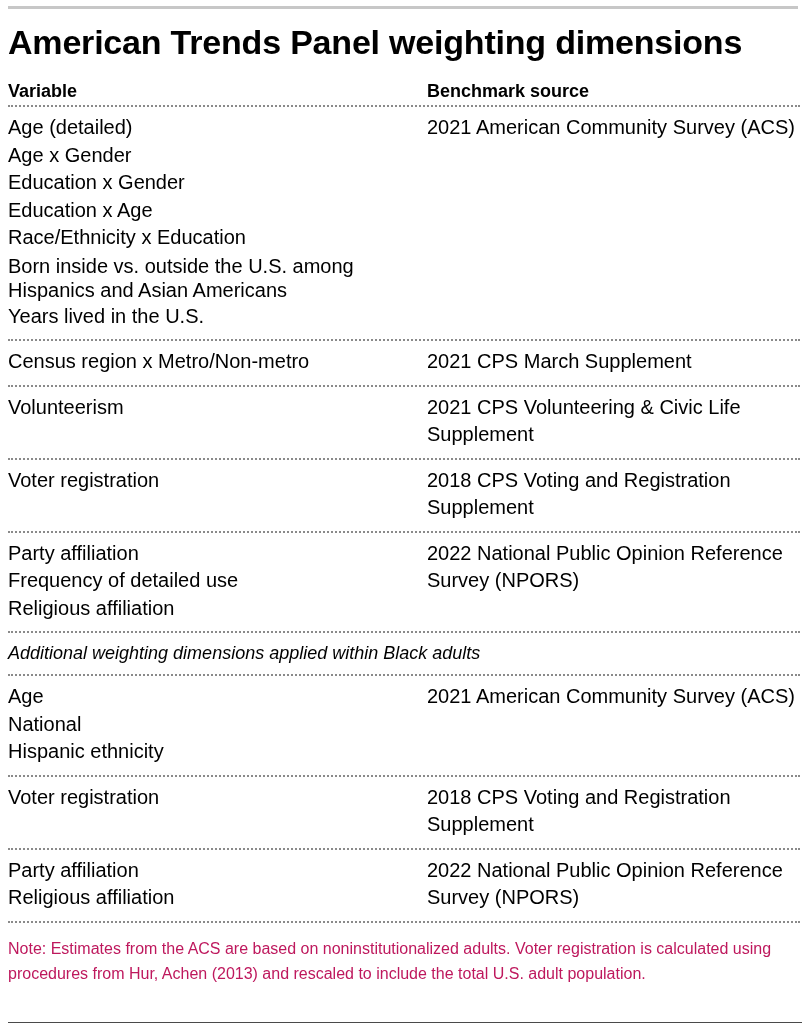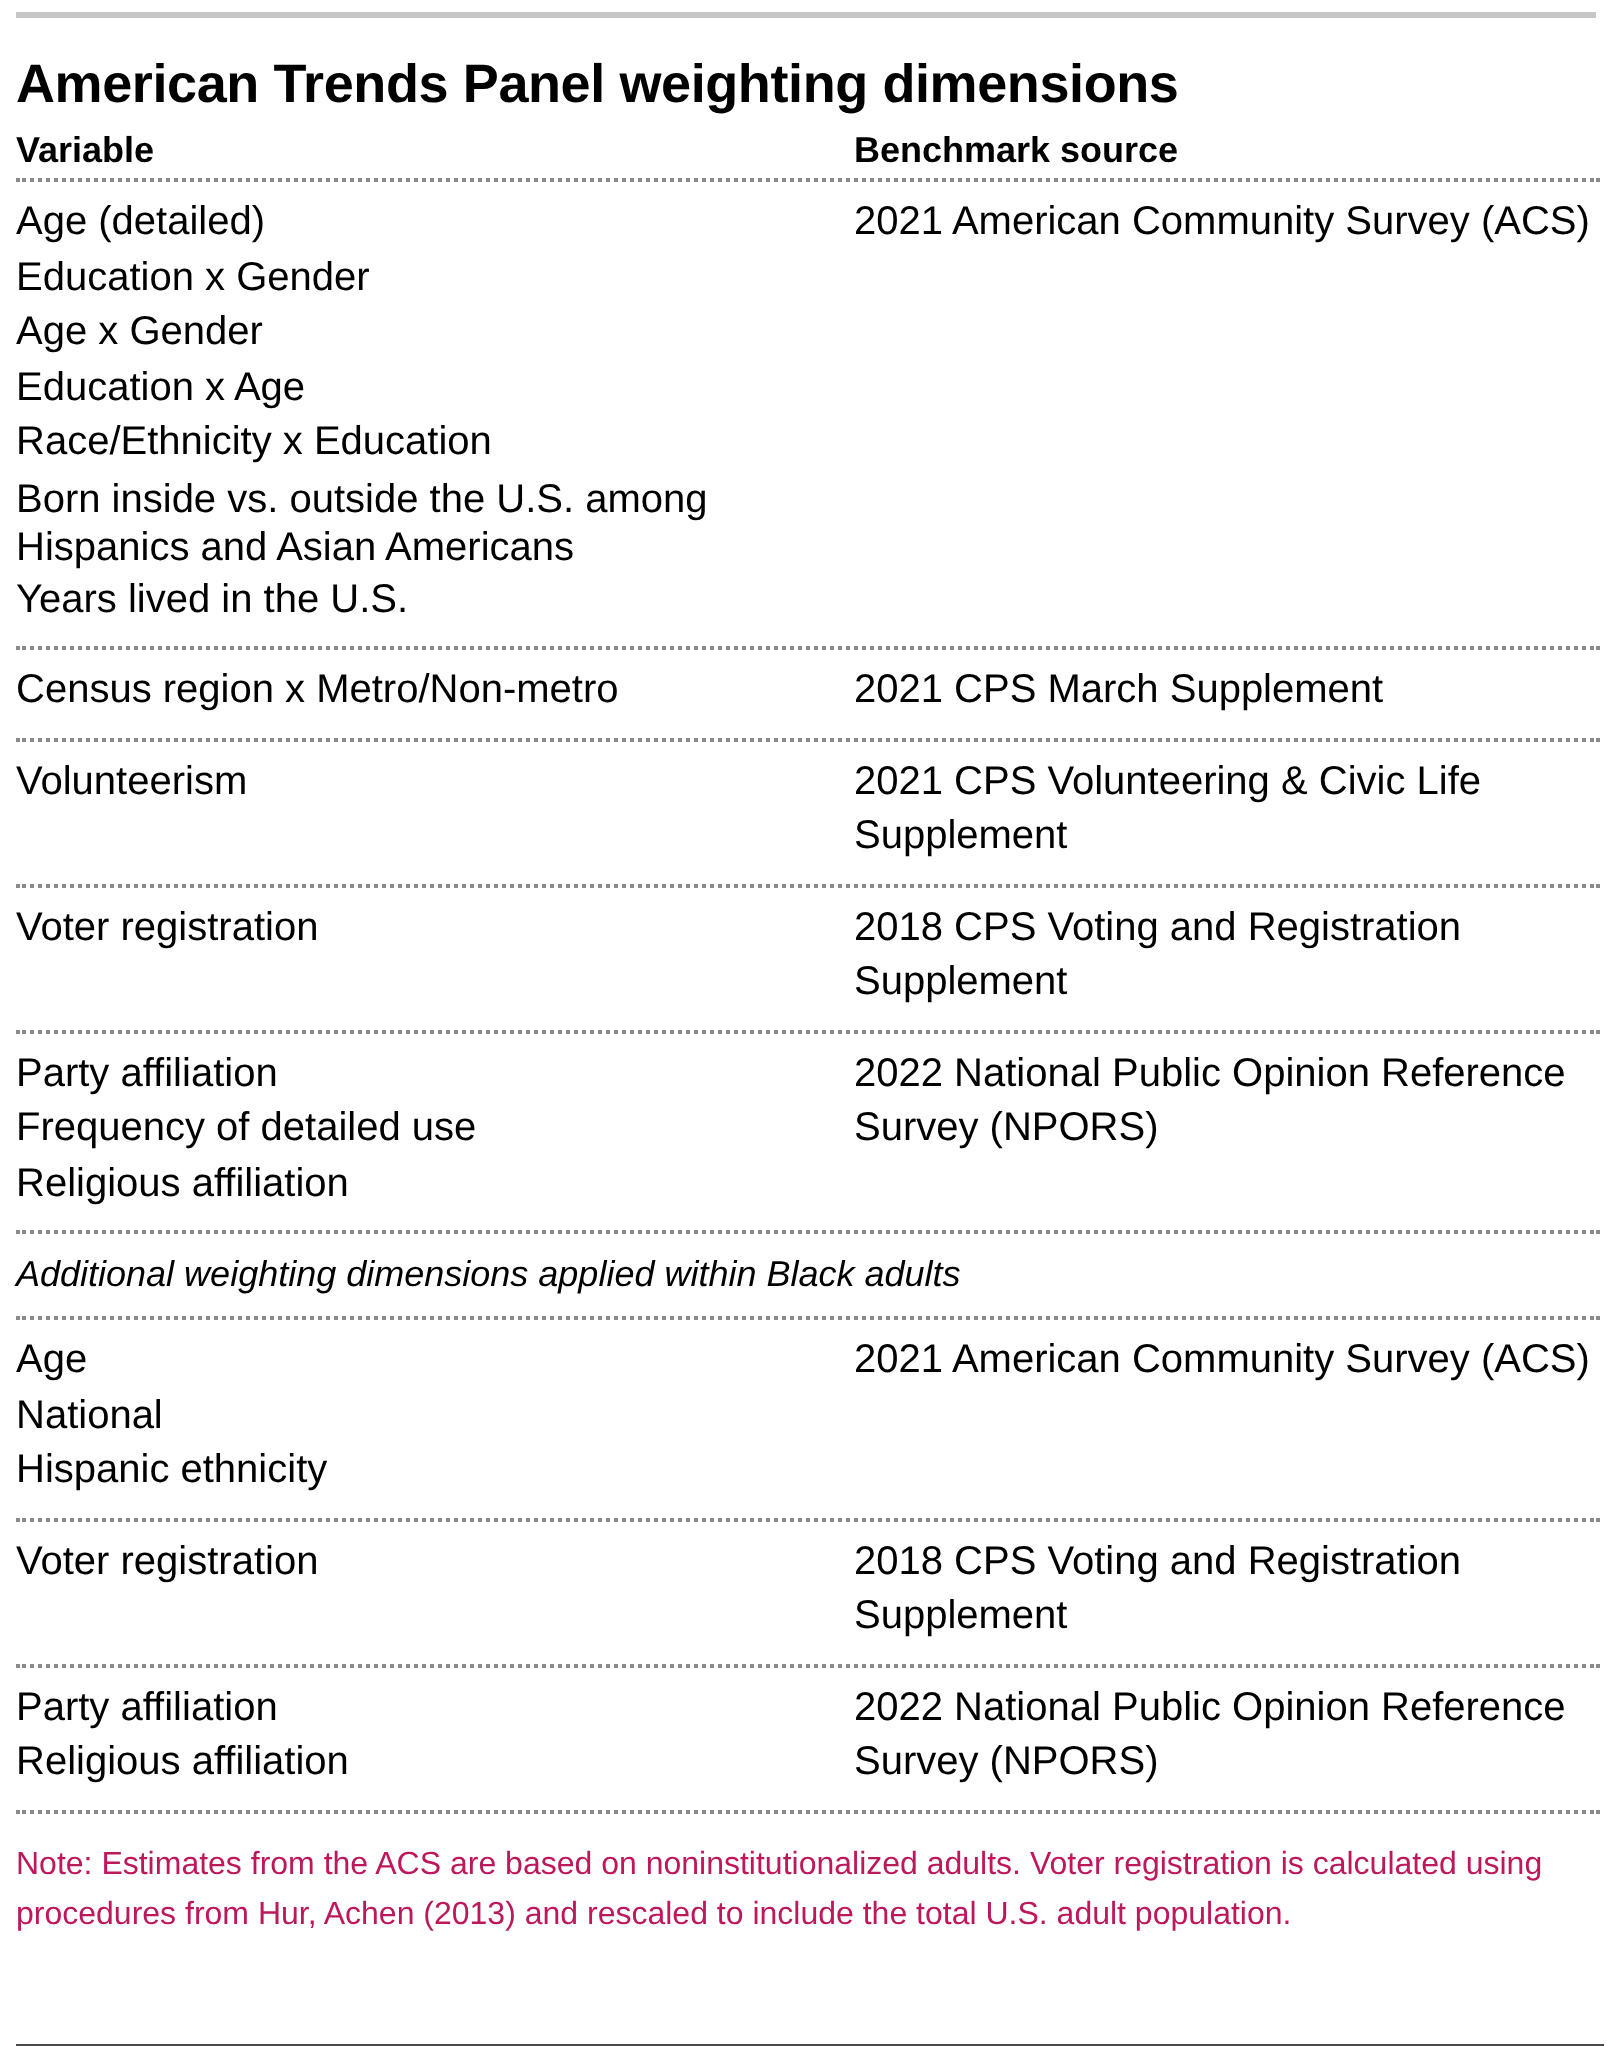--- a/index.html
+++ b/index.html
@@ -26,32 +26,32 @@
 
   
   .top-rule {
     height: 3px;
     background: #c7c7c7;
     margin: 6px 2px 0 0;
   }
 
   
   .title {
-    font-size: 27px;
+    font-size: 34px;
     font-weight: bold;
     line-height: 31px;
     letter-spacing: -0.2px;
     margin: 18px 0 0 0;
     color: #000;
   }
 
   
   .table {
     width: 100%;
-    margin-top: 6px;
+    margin-top: 22px;
     border-collapse: collapse;
   }
 
   .row {
     display: flex;
     align-items: flex-start;
   }
 
   .col-var {
     width: 419px;
@@ -148,22 +148,22 @@
 
     <div class="row head-row">
       <div class="col-var">Variable</div>
       <div class="col-src">Benchmark source</div>
     </div>
     <div class="sep-dotted"></div>
 
     <div class="row body-row">
       <div class="col-var cell-lines">
         <div>Age (detailed)</div>
+        <div>Age x Gender</div>
         <div>Education x Gender</div>
-        <div>Age x Gender</div>
         <div>Education x Age</div>
         <div>Race/Ethnicity x Education</div>
         <div class="wrap2">Born inside vs. outside the U.S. among Hispanics and Asian Americans</div>
         <div>Years lived in the U.S.</div>
       </div>
       <div class="col-src src-block">2021 American Community Survey (ACS)</div>
     </div>
     <div class="sep-dotted"></div>
 
     <div class="row body-row">

